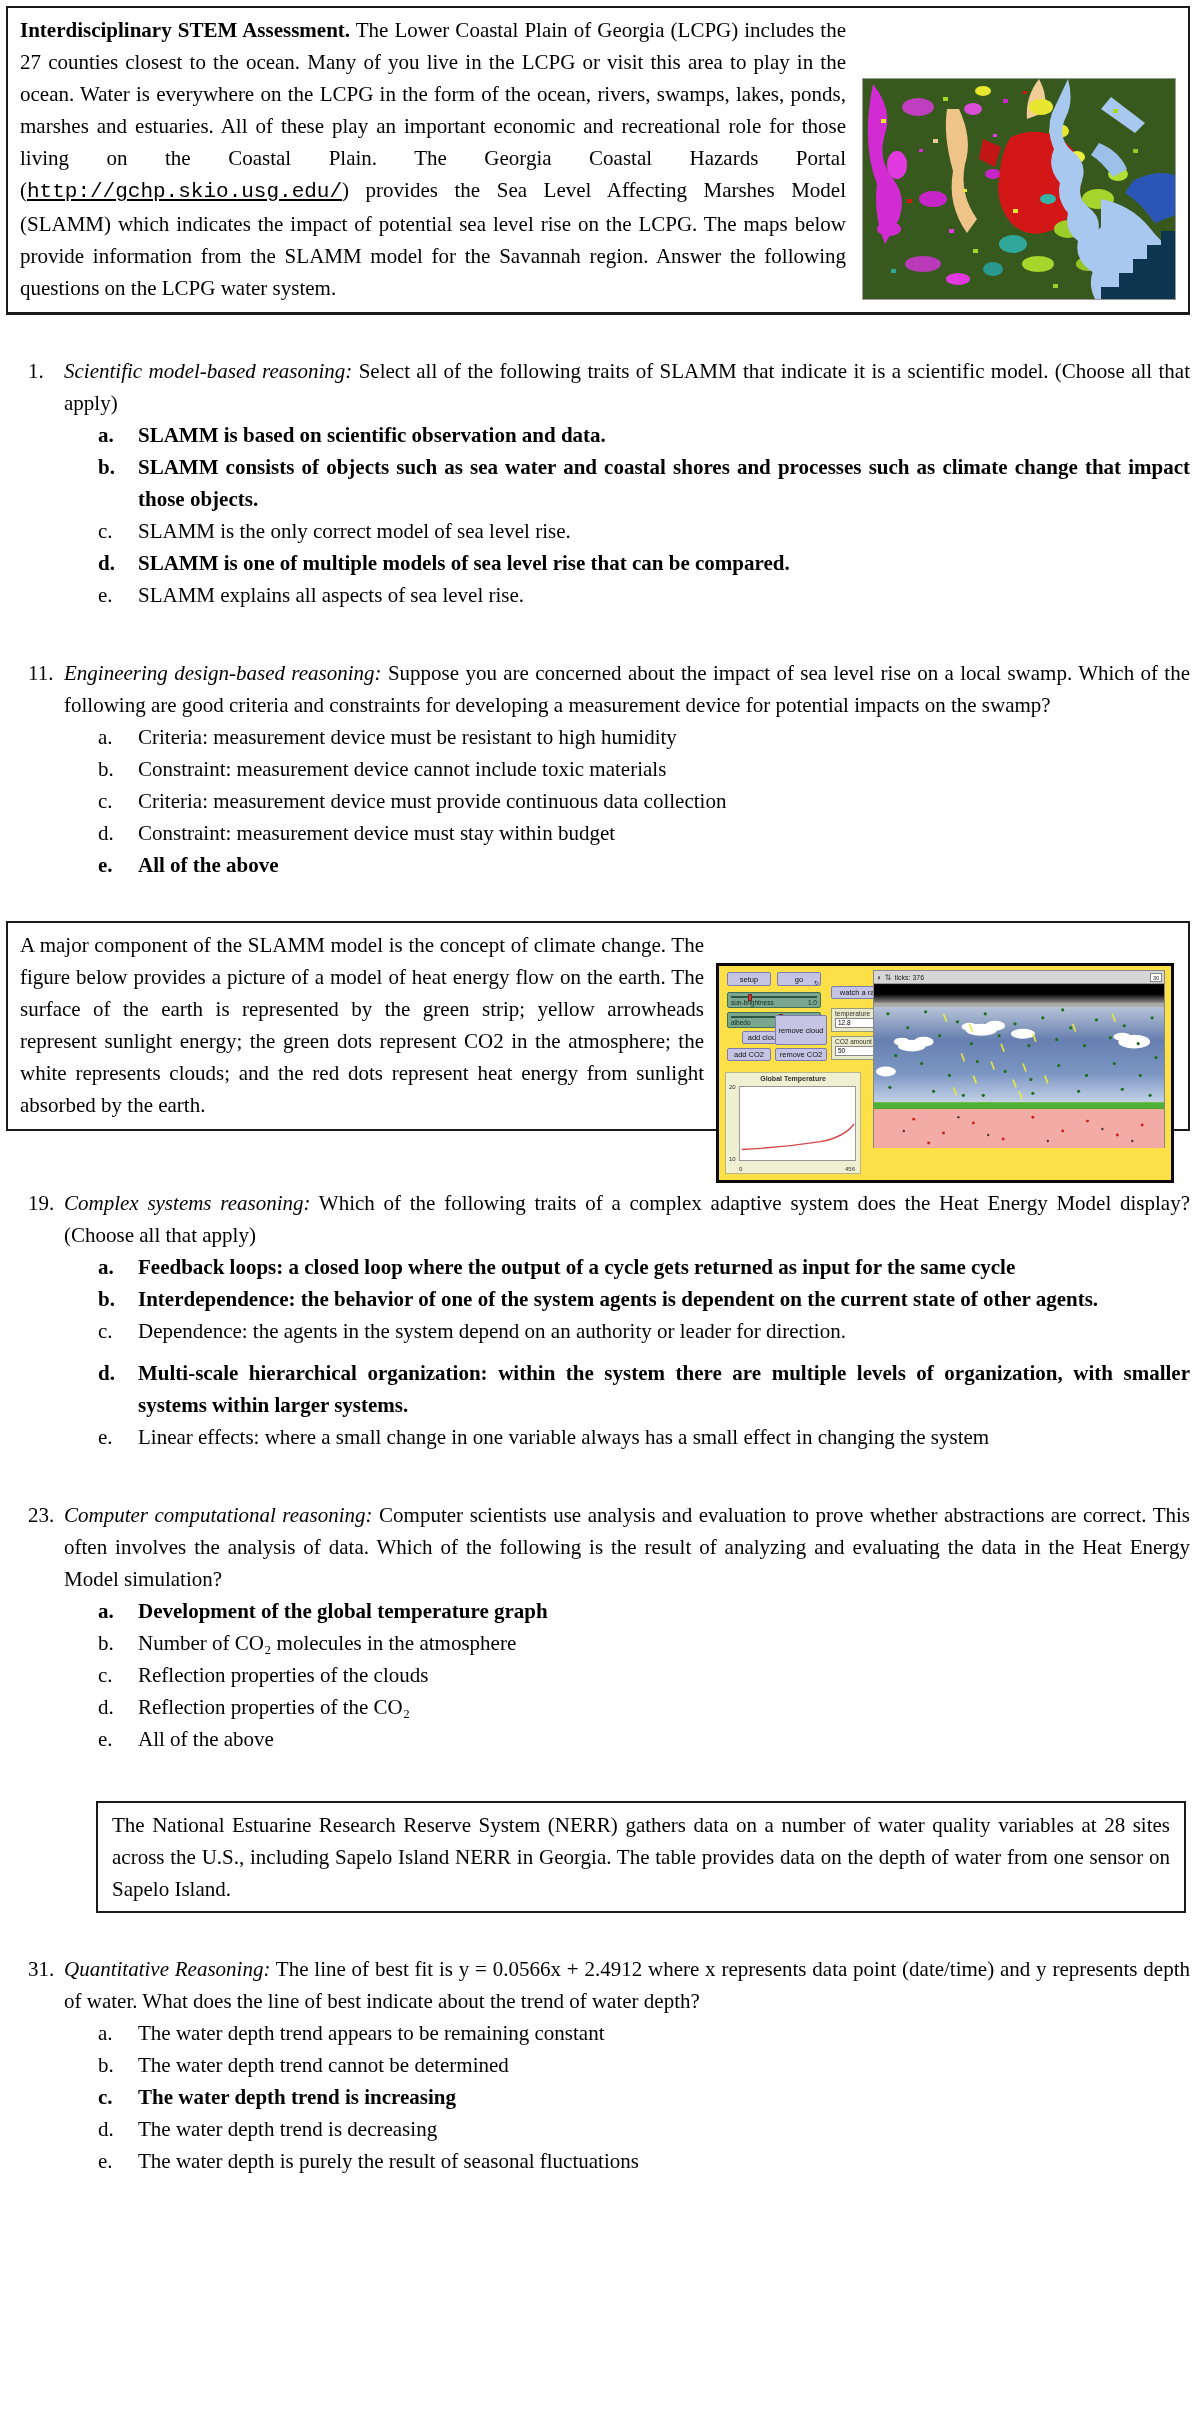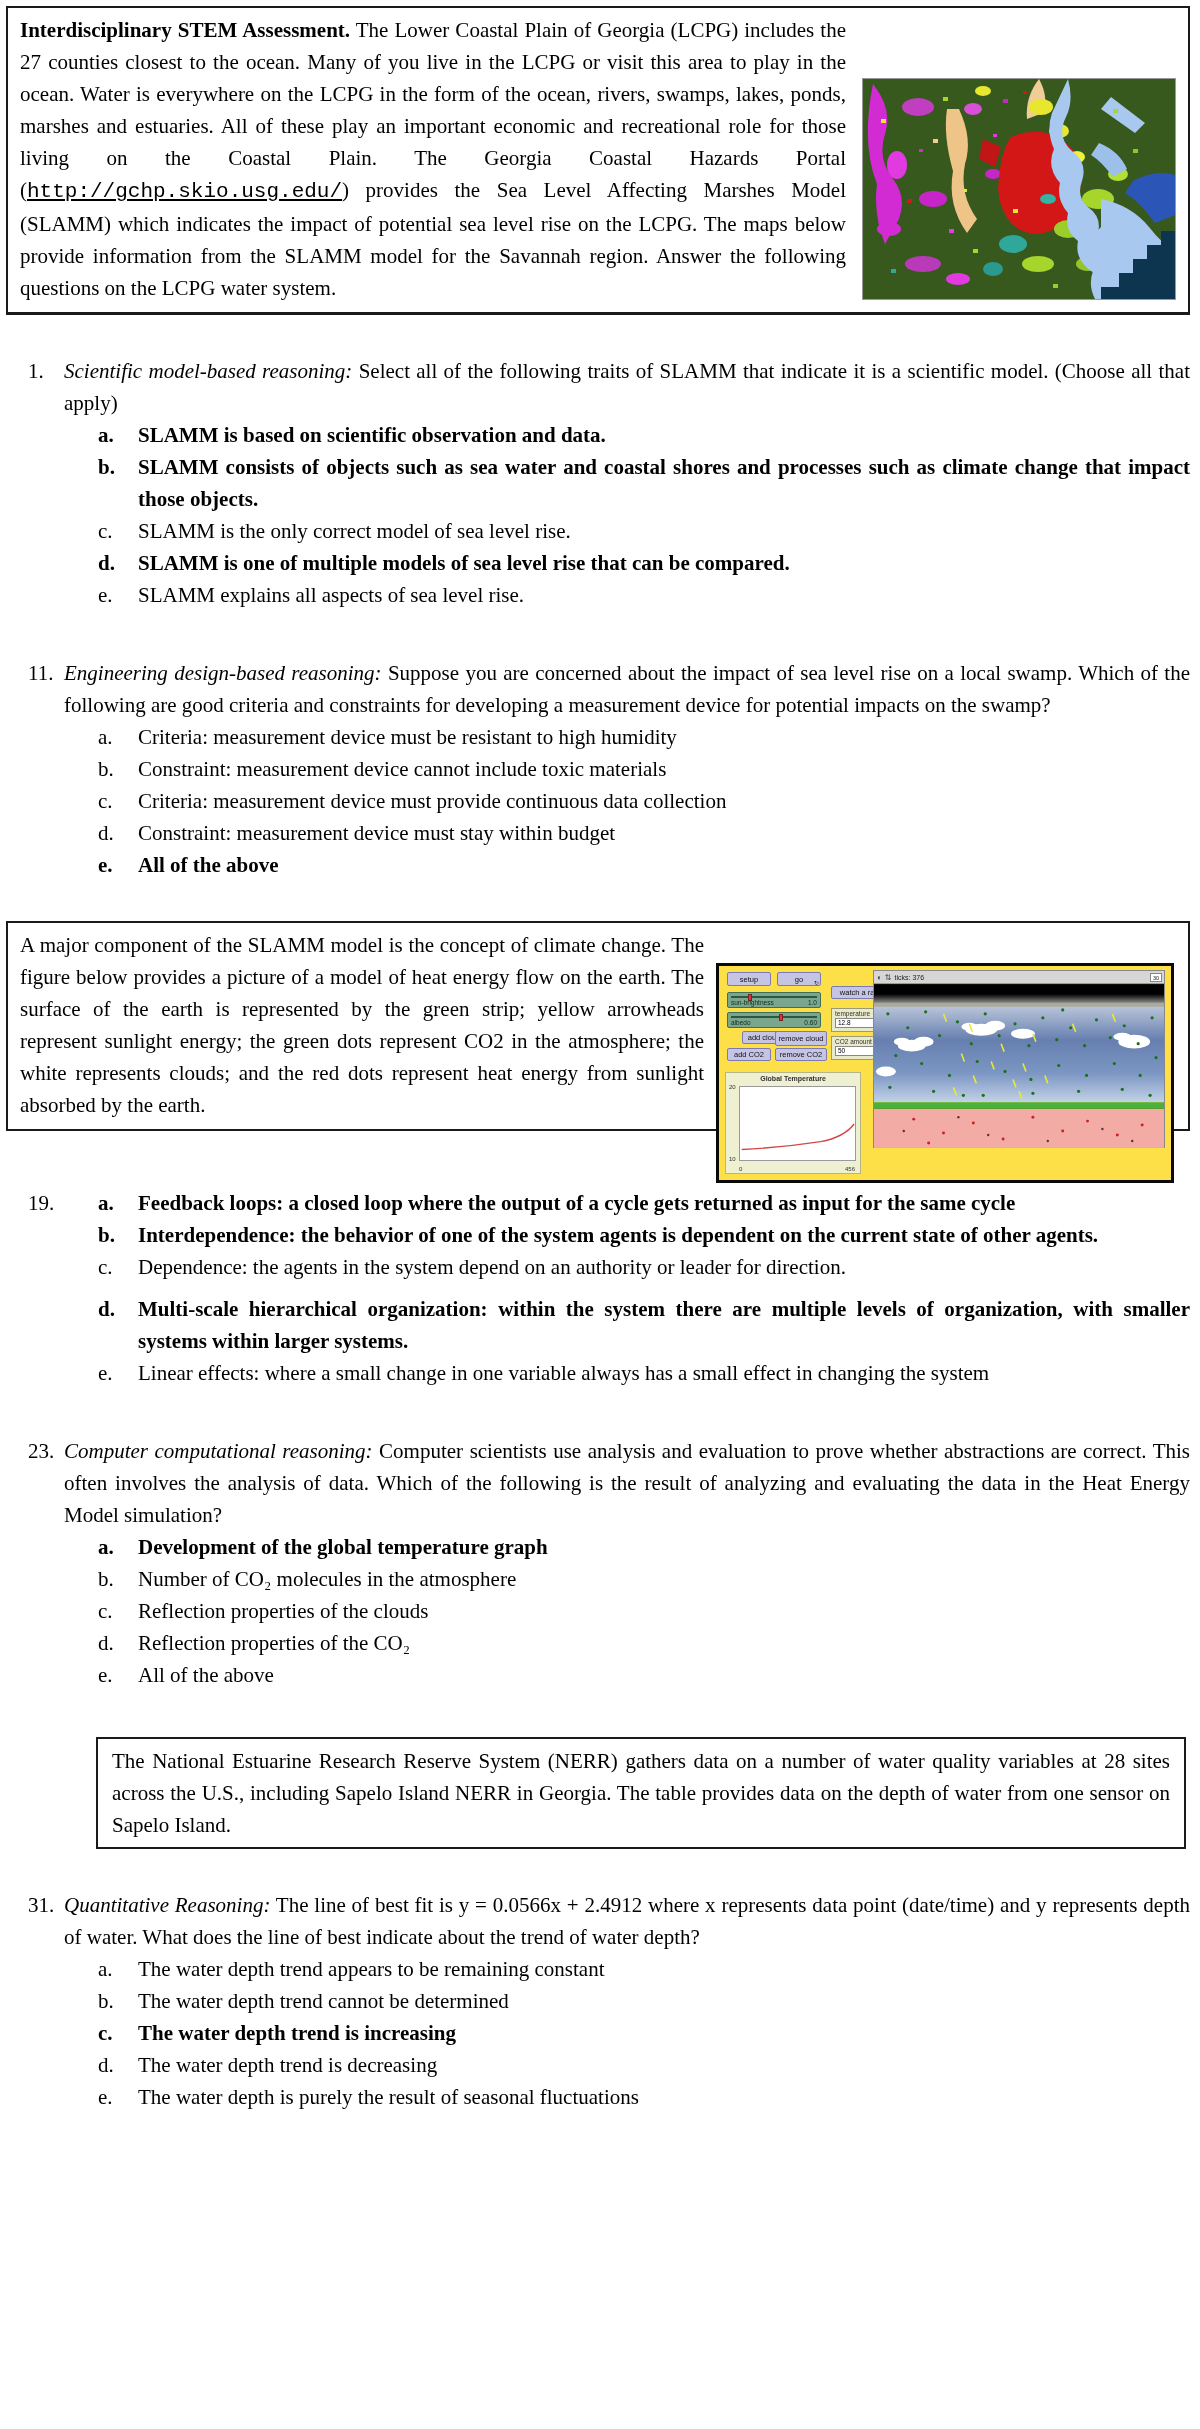--- a/index.html
+++ b/index.html
@@ -34,21 +34,21 @@
   .sim{position:relative;width:452px;height:214px;border:3px solid #0a0a0a;background:#fde047;
        font-family:"Liberation Sans", sans-serif;line-height:normal;}
   .sim *{box-sizing:border-box;}
   .nbtn{position:absolute;background:#c6c4e4;border:1px solid #7d7ab0;border-radius:2px;
         font-size:7.5px;color:#111;display:flex;align-items:center;justify-content:center;}
   .nbtn .corner{position:absolute;right:1px;bottom:-1px;font-size:6px;color:#222;}
   .b-setup{left:8px;top:6px;width:44px;height:14px;}
   .b-go{left:58px;top:6px;width:44px;height:14px;}
   .b-watch{left:112px;top:20px;width:56px;height:13px;}
   .b-addcloud{left:23px;top:65px;width:44px;height:13px;}
-  .b-remcloud{left:56px;top:65px;width:52px;height:15px;}
+  .b-remcloud{left:56px;top:49px;width:52px;height:30px;}
   .b-addco2{left:8px;top:82px;width:44px;height:13px;}
   .b-remco2{left:56px;top:82px;width:52px;height:13px;}
 
   .slider{position:absolute;left:8px;width:94px;height:16px;background:#7ba68e;
           border:1px solid #3f6f57;border-radius:2px;}
   .sl1{top:26px;} .sl2{top:46px;}
   .slider .groove{position:absolute;left:3px;right:3px;top:3px;height:2px;background:#2e5743;}
   .slider .handle{position:absolute;top:1px;width:4px;height:7px;background:#d03a3a;border:1px solid #7e1f1f;}
   .sl1 .handle{left:22%;} .sl2 .handle{left:55%;}
   .slider .srow{position:absolute;left:3px;right:3px;bottom:1px;display:flex;
@@ -357,20 +357,21 @@
           </svg>
         </span>
       </span>
     </span>
     <span>A major component of the SLAMM model is the concept of climate change. The figure below provides a picture of a model of heat energy flow on the earth. The surface of the earth is represented by the green strip; yellow arrowheads represent sunlight energy; the green dots represent CO2 in the atmosphere; the white represents clouds; and the red dots represent heat energy from sunlight absorbed by the earth.</span>
   </p>
 </div>
 
 <div class="question">
   <span class="q-num">19.</span>
+  <p class="q-stem"><i>Complex systems reasoning:</i><span> Which of the following traits of a complex adaptive system does the Heat Energy Model display? (Choose all that apply)</span></p>
   <div class="option bold">
       <span class="ol">a.</span>
       <span class="ot">Feedback loops: a closed loop where the output of a cycle gets returned as input for the same cycle</span>
     </div>
   <div class="option bold">
       <span class="ol">b.</span>
       <span class="ot">Interdependence: the behavior of one of the system agents is dependent on the current state of other agents.</span>
     </div>
   <div class="option">
       <span class="ol">c.</span>

